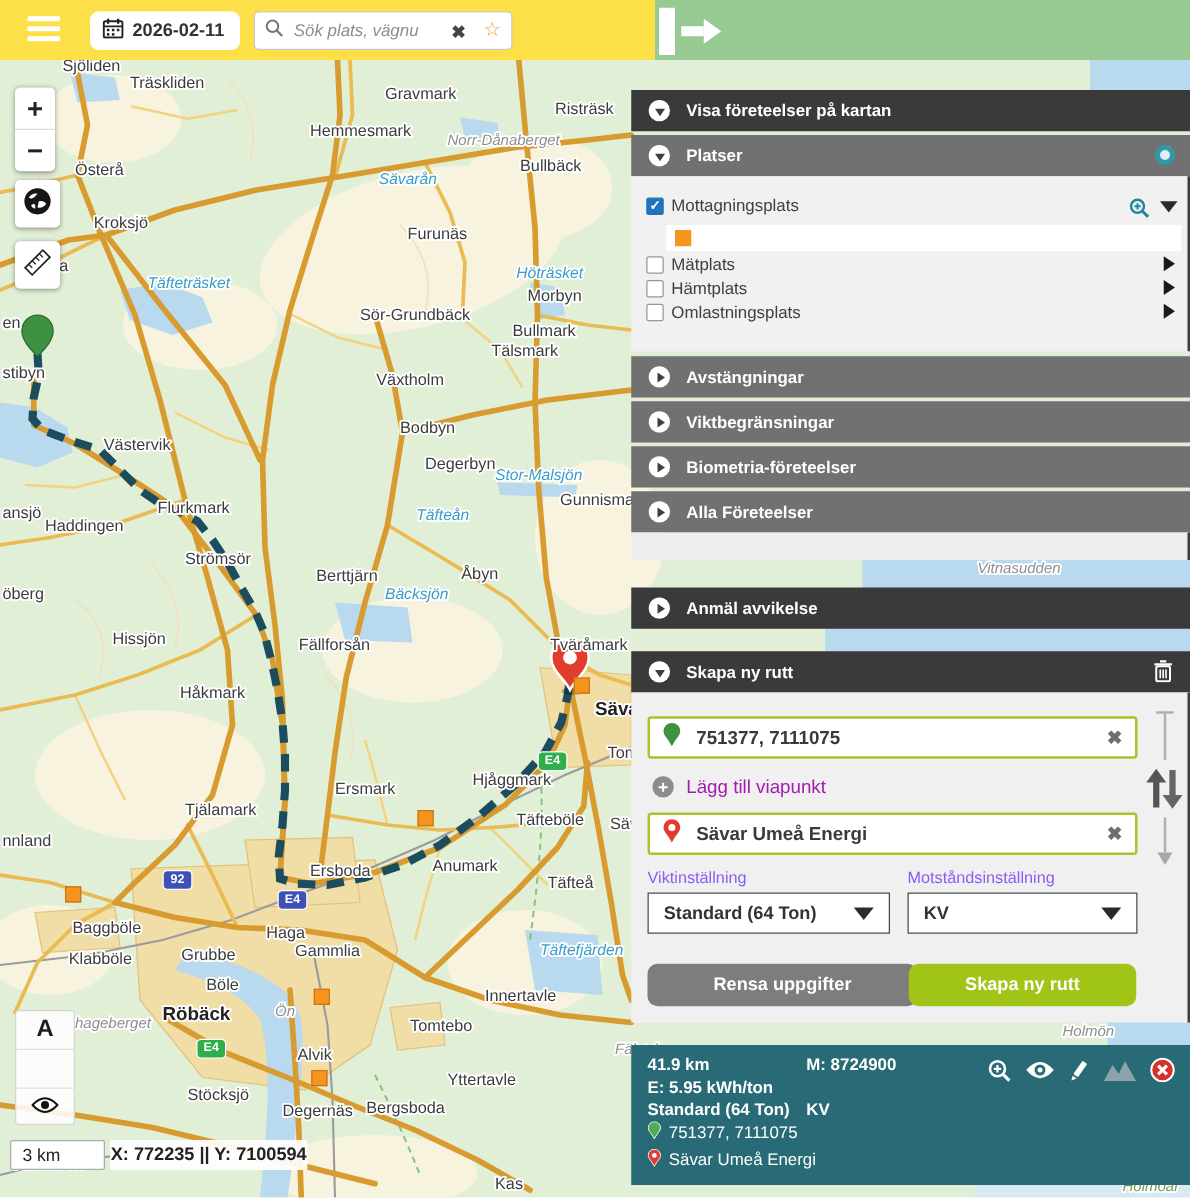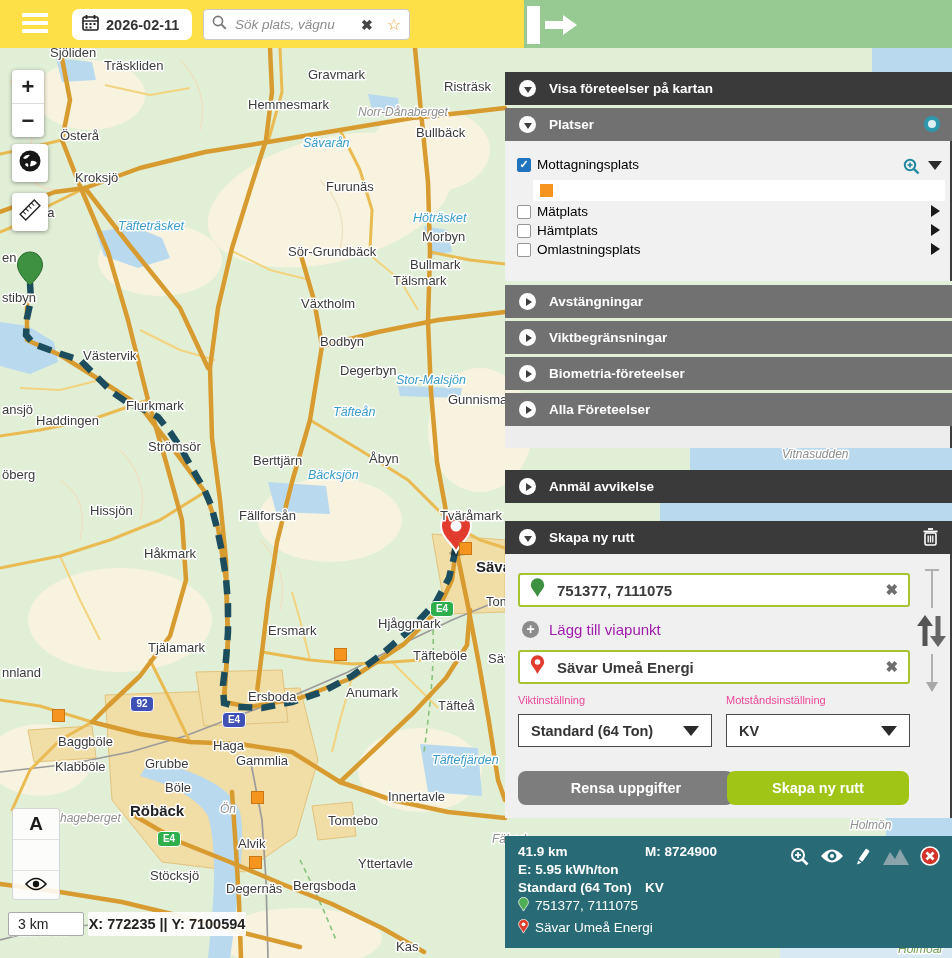--- a/index.html
+++ b/index.html
@@ -47,36 +47,36 @@
 
   
   .sec{position:absolute;left:505px;width:447px;height:33px;display:flex;align-items:center;gap:13px;padding-left:14px;box-sizing:border-box;color:#fff;font-size:13.5px;font-weight:bold;z-index:30;cursor:pointer;}
   .sec.dark{background:#3a3a3a;}
   .sec.gray{background:#717171;}
   .hicon{width:17px;height:17px;border-radius:50%;background:#fff;position:relative;flex:0 0 auto;}
   .hicon.down::after{content:"";position:absolute;left:4.5px;top:6.5px;border-left:4px solid transparent;border-right:4px solid transparent;border-top:6px solid #3e3e3e;}
   .hicon.right::after{content:"";position:absolute;left:6.5px;top:4.5px;border-top:4px solid transparent;border-bottom:4px solid transparent;border-left:6px solid #3e3e3e;}
   .panelbody{position:absolute;left:505px;width:447px;background:#f1f1f1;z-index:30;border-right:2px solid #3e3e3e;box-sizing:border-box;}
   .teal-ind{position:absolute;right:12px;top:8px;width:16px;height:16px;border-radius:50%;border:4px solid #2e99ad;background:#dff0f3;box-sizing:border-box;}
-  .chkrow{position:absolute;left:12px;display:flex;align-items:center;gap:6px;font-size:13.5px;color:#000000;}
+  .chkrow{position:absolute;left:12px;display:flex;align-items:center;gap:6px;font-size:13.5px;color:#404040;}
   .chk{width:14px;height:14px;border:1px solid #979797;background:#fff;border-radius:2px;box-sizing:border-box;position:relative;cursor:pointer;flex:0 0 auto;}
   .chk.on{background:#1f74bd;border-color:#1f74bd;}
   .chk.on::after{content:"✓";position:absolute;left:1.5px;top:-1px;color:#fff;font-size:11px;font-weight:bold;}
   .rowarrow{position:absolute;width:0;height:0;border-top:6px solid transparent;border-bottom:6px solid transparent;border-left:9px solid #1a1a1a;cursor:pointer;}
   .tri-down{width:0;height:0;border-left:7px solid transparent;border-right:7px solid transparent;border-top:9px solid #2b2b2b;}
   .swatchfield{position:absolute;left:533px;top:180px;width:412px;height:21px;background:#fff;z-index:31;display:flex;align-items:center;padding-left:7px;box-sizing:border-box;}
   .swatch{width:13px;height:13px;background:#f5941e;}
 
   .routeinput{position:absolute;left:518px;width:392px;height:34px;background:#fff;border:2px solid #a6c42f;border-radius:3px;box-sizing:border-box;display:flex;align-items:center;gap:10px;padding:0 10px;z-index:31;}
   .routeinput input{flex:1;border:0;outline:0;font-size:15px;font-weight:600;color:#3a3a3a;font-family:"Liberation Sans",sans-serif;background:transparent;}
   .clearx{color:#6e6e6e;font-weight:bold;font-size:15px;cursor:pointer;}
   .viarow{position:absolute;left:522px;top:621px;display:flex;align-items:center;gap:10px;z-index:31;cursor:pointer;}
   .pluscirc{width:17px;height:17px;border-radius:50%;background:#8c8c8c;color:#fff;font-size:14px;font-weight:bold;text-align:center;line-height:16px;}
   .vialabel{font-size:15px;color:#a21caf;}
-  .ddlabel{position:absolute;font-size:11px;color:#ec4899;z-index:31;}
+  .ddlabel{position:absolute;font-size:13px;color:#8b5cf6;z-index:31;}
   .ddl{position:absolute;height:33px;background:#fff;border:1px solid #4a4a4a;box-sizing:border-box;display:flex;align-items:center;justify-content:space-between;padding:0 12px;z-index:31;cursor:pointer;}
   .ddl .val{font-size:14.5px;font-weight:bold;color:#333;}
   .ddl .tri{width:0;height:0;border-left:8px solid transparent;border-right:8px solid transparent;border-top:10px solid #2b2b2b;}
   .pbtn{position:absolute;height:34px;border-radius:8px;color:#fff;font-size:14.5px;font-weight:bold;display:flex;align-items:center;justify-content:center;z-index:31;cursor:pointer;}
   .pbtn.gray{background:#7d7d7d;}
   .pbtn.green{background:#a0c517;}
 
   
   .tealpanel{position:absolute;left:505px;top:836px;width:447px;height:112px;background:#286b76;z-index:30;color:#fff;}
   .tp{position:absolute;font-size:13.5px;font-weight:bold;white-space:nowrap;}

